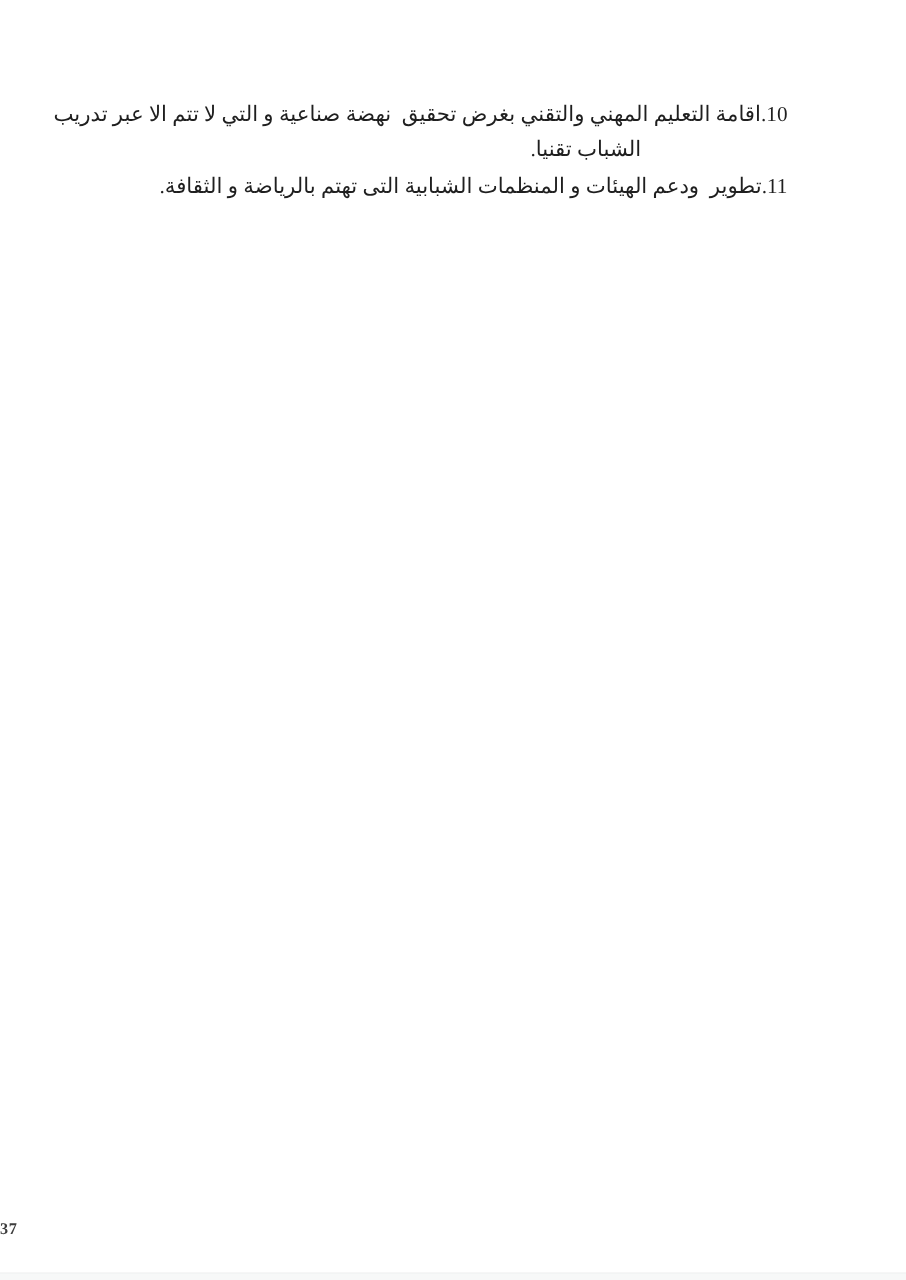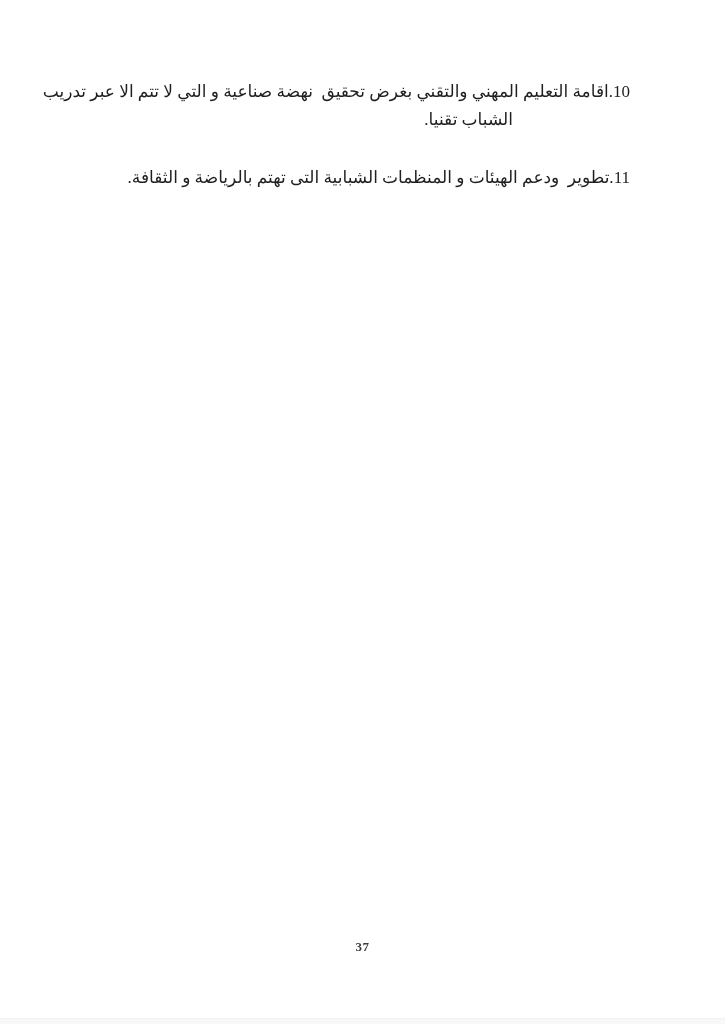--- a/index.html
+++ b/index.html
@@ -33,28 +33,28 @@
   .line {
     white-space: pre;      
     direction: rtl;
     unicode-bidi: plaintext;
     text-align: right;
   }
   .item10-line2 {
     margin-right: 117px;   
   }
   .item11 {
-    margin-top: 30px;
+    margin-top: 1px;
   }
   .page-number {
     position: absolute;
-    top: 939px;
+    top: 975px;
     left: 0;
     right: 0;
-    text-align: center;
+    text-align: left;
     font-size: 13px;
     font-weight: 700;
     color: var(--pagenum-color, #3d3d3d);
     letter-spacing: 0.5px;
   }
   .bottom-edge {
     position: absolute;
     left: 0;
     right: 0;
     bottom: 0;

